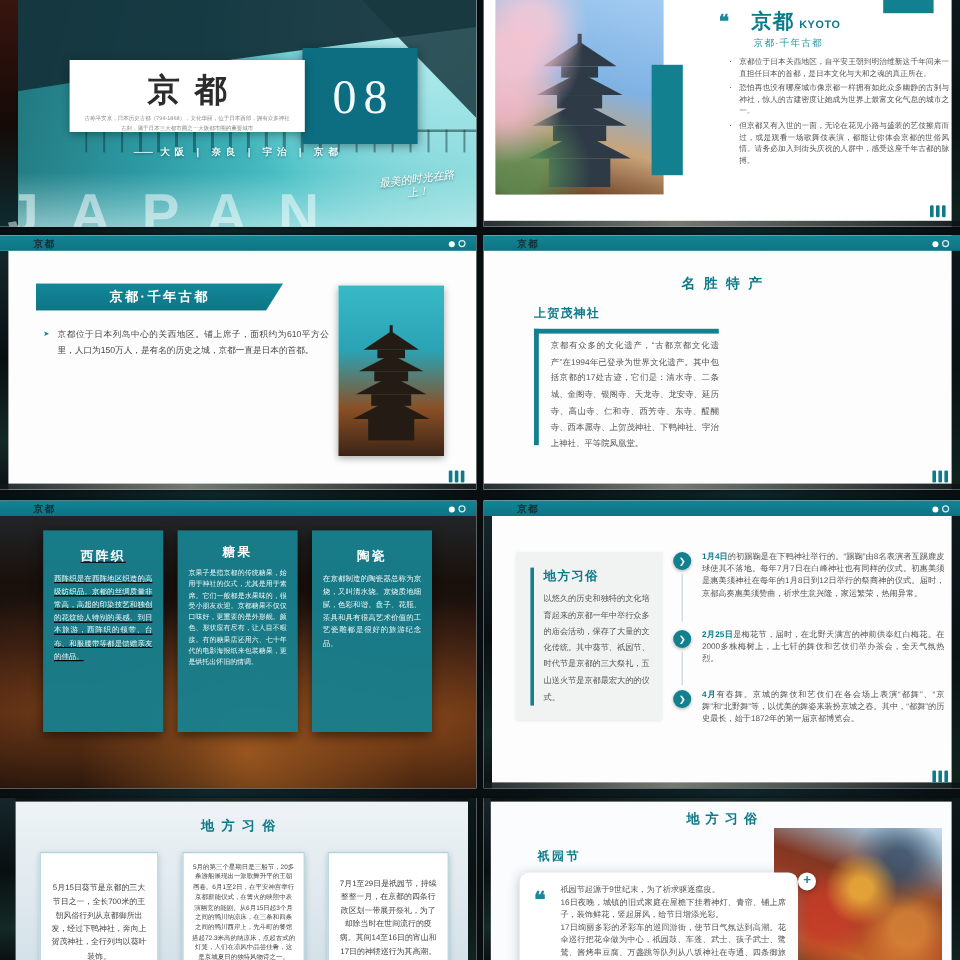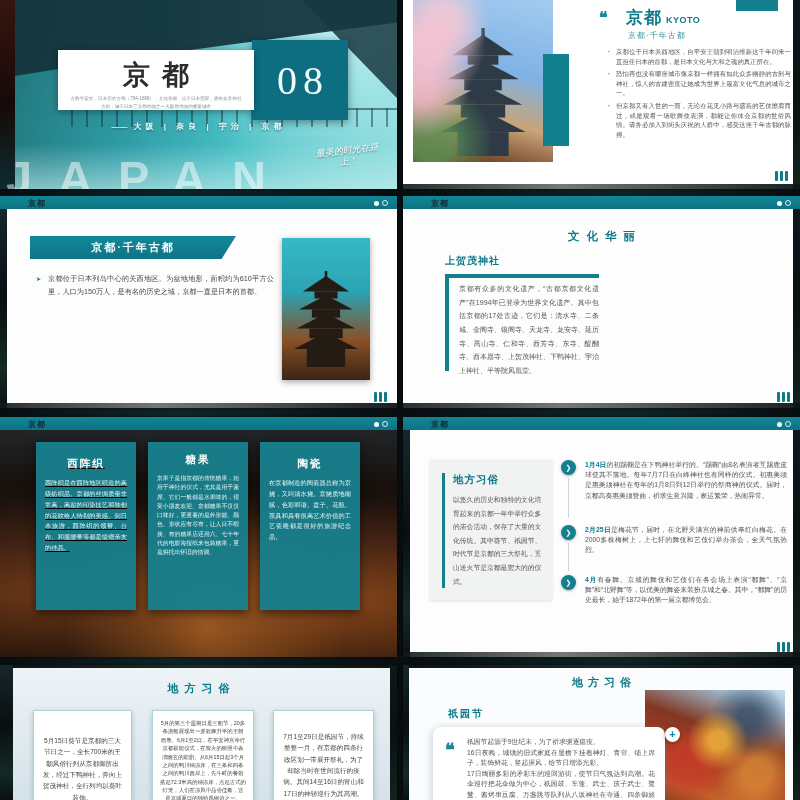--- a/index.html
+++ b/index.html
@@ -180,21 +180,21 @@
       <span class="dots">
           <span class="dot-f"></span>
           <span class="dot-o"></span>
         </span>
     </div>
     <div class="edge-l" style="top:13px;"></div>
     <div class="s3-banner">
         <span>京都·千年古都</span>
       </div>
     <ul class="s3-list">
-      <li><span class="mk">➤</span><span>京都位于日本列岛中心的关西地区。为盆地地形，面积约为610平方公里，人口为150万人，是有名的历史之城，京都一直是日本的首都。</span></li>
+      <li><span class="mk">➤</span><span>京都位于日本列岛中心的关西地区。铺上席子，面积约为610平方公里，人口为150万人，是有名的历史之城，京都一直是日本的首都。</span></li>
     </ul>
     <div class="s3-photo photo">
       <svg width="64" height="110" viewBox="0 0 100 150">
         <g fill="currentColor">
             <rect x="48" y="0" width="4" height="16"></rect>
             <polygon points="50,8 86,32 14,32"></polygon>
             <rect x="32" y="32" width="36" height="11"></rect>
             <polygon points="8,60 50,38 92,60"></polygon>
             <rect x="28" y="60" width="44" height="13"></rect>
             <polygon points="4,90 50,66 96,90"></polygon>
@@ -213,21 +213,21 @@
   </div>
 
   <div class="slide s4">
     <div class="hbar">
       <span class="tab">京都</span>
       <span class="dots">
           <span class="dot-f"></span>
           <span class="dot-o"></span>
         </span>
     </div>
-    <div class="s4-title">文化华丽</div>
+    <div class="s4-title">名胜特产</div>
     <div class="s4-col" style="left:42px;width:154px;">
       <p class="head">上贺茂神社</p>
       <div class="s4-frame">
         <div class="bar-t"></div>
         <div class="bar-l"></div>
         <p>京都有众多的文化遗产，“古都京都文化遗产”在1994年已登录为世界文化遗产。其中包括京都的17处古迹，它们是：清水寺、二条城、金阁寺、银阁寺、天龙寺、龙安寺、延历寺、高山寺、仁和寺、西芳寺、东寺、醍醐寺、西本愿寺、上贺茂神社、下鸭神社、宇治上神社、平等院凤凰堂。</p>
       </div>
     </div>
     <div class="bars" style="right:10px;bottom:6px;">
         <i></i>

